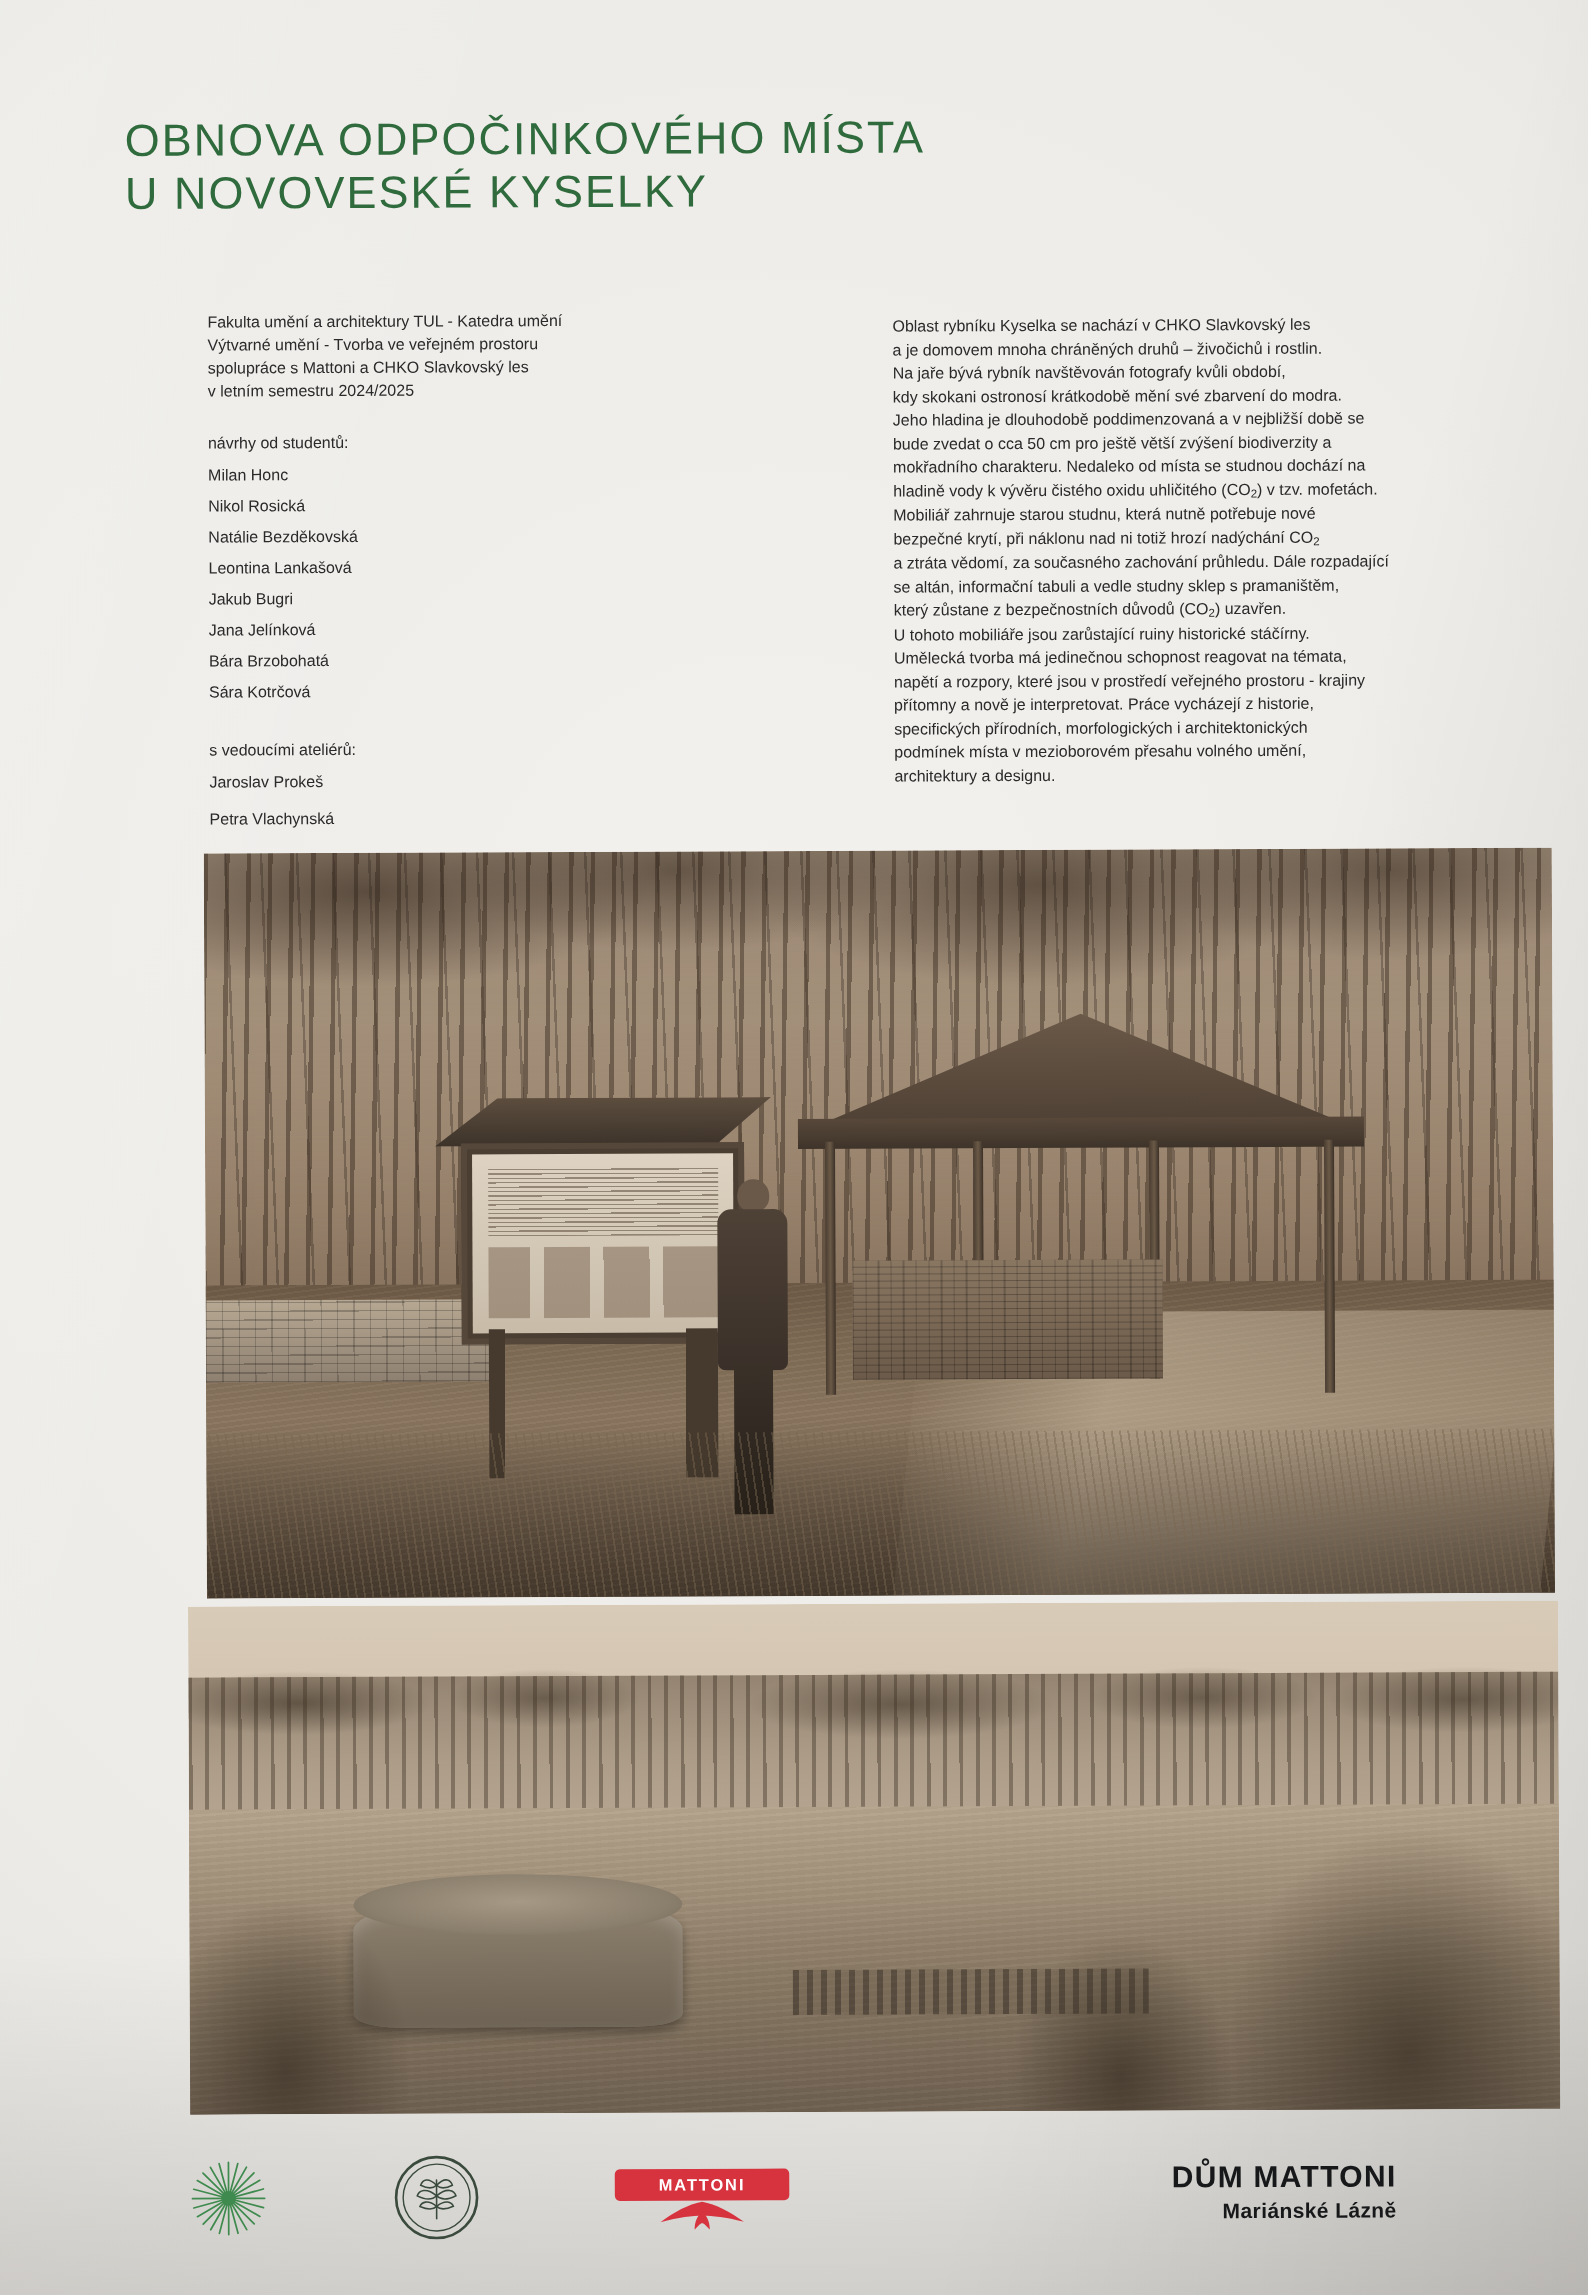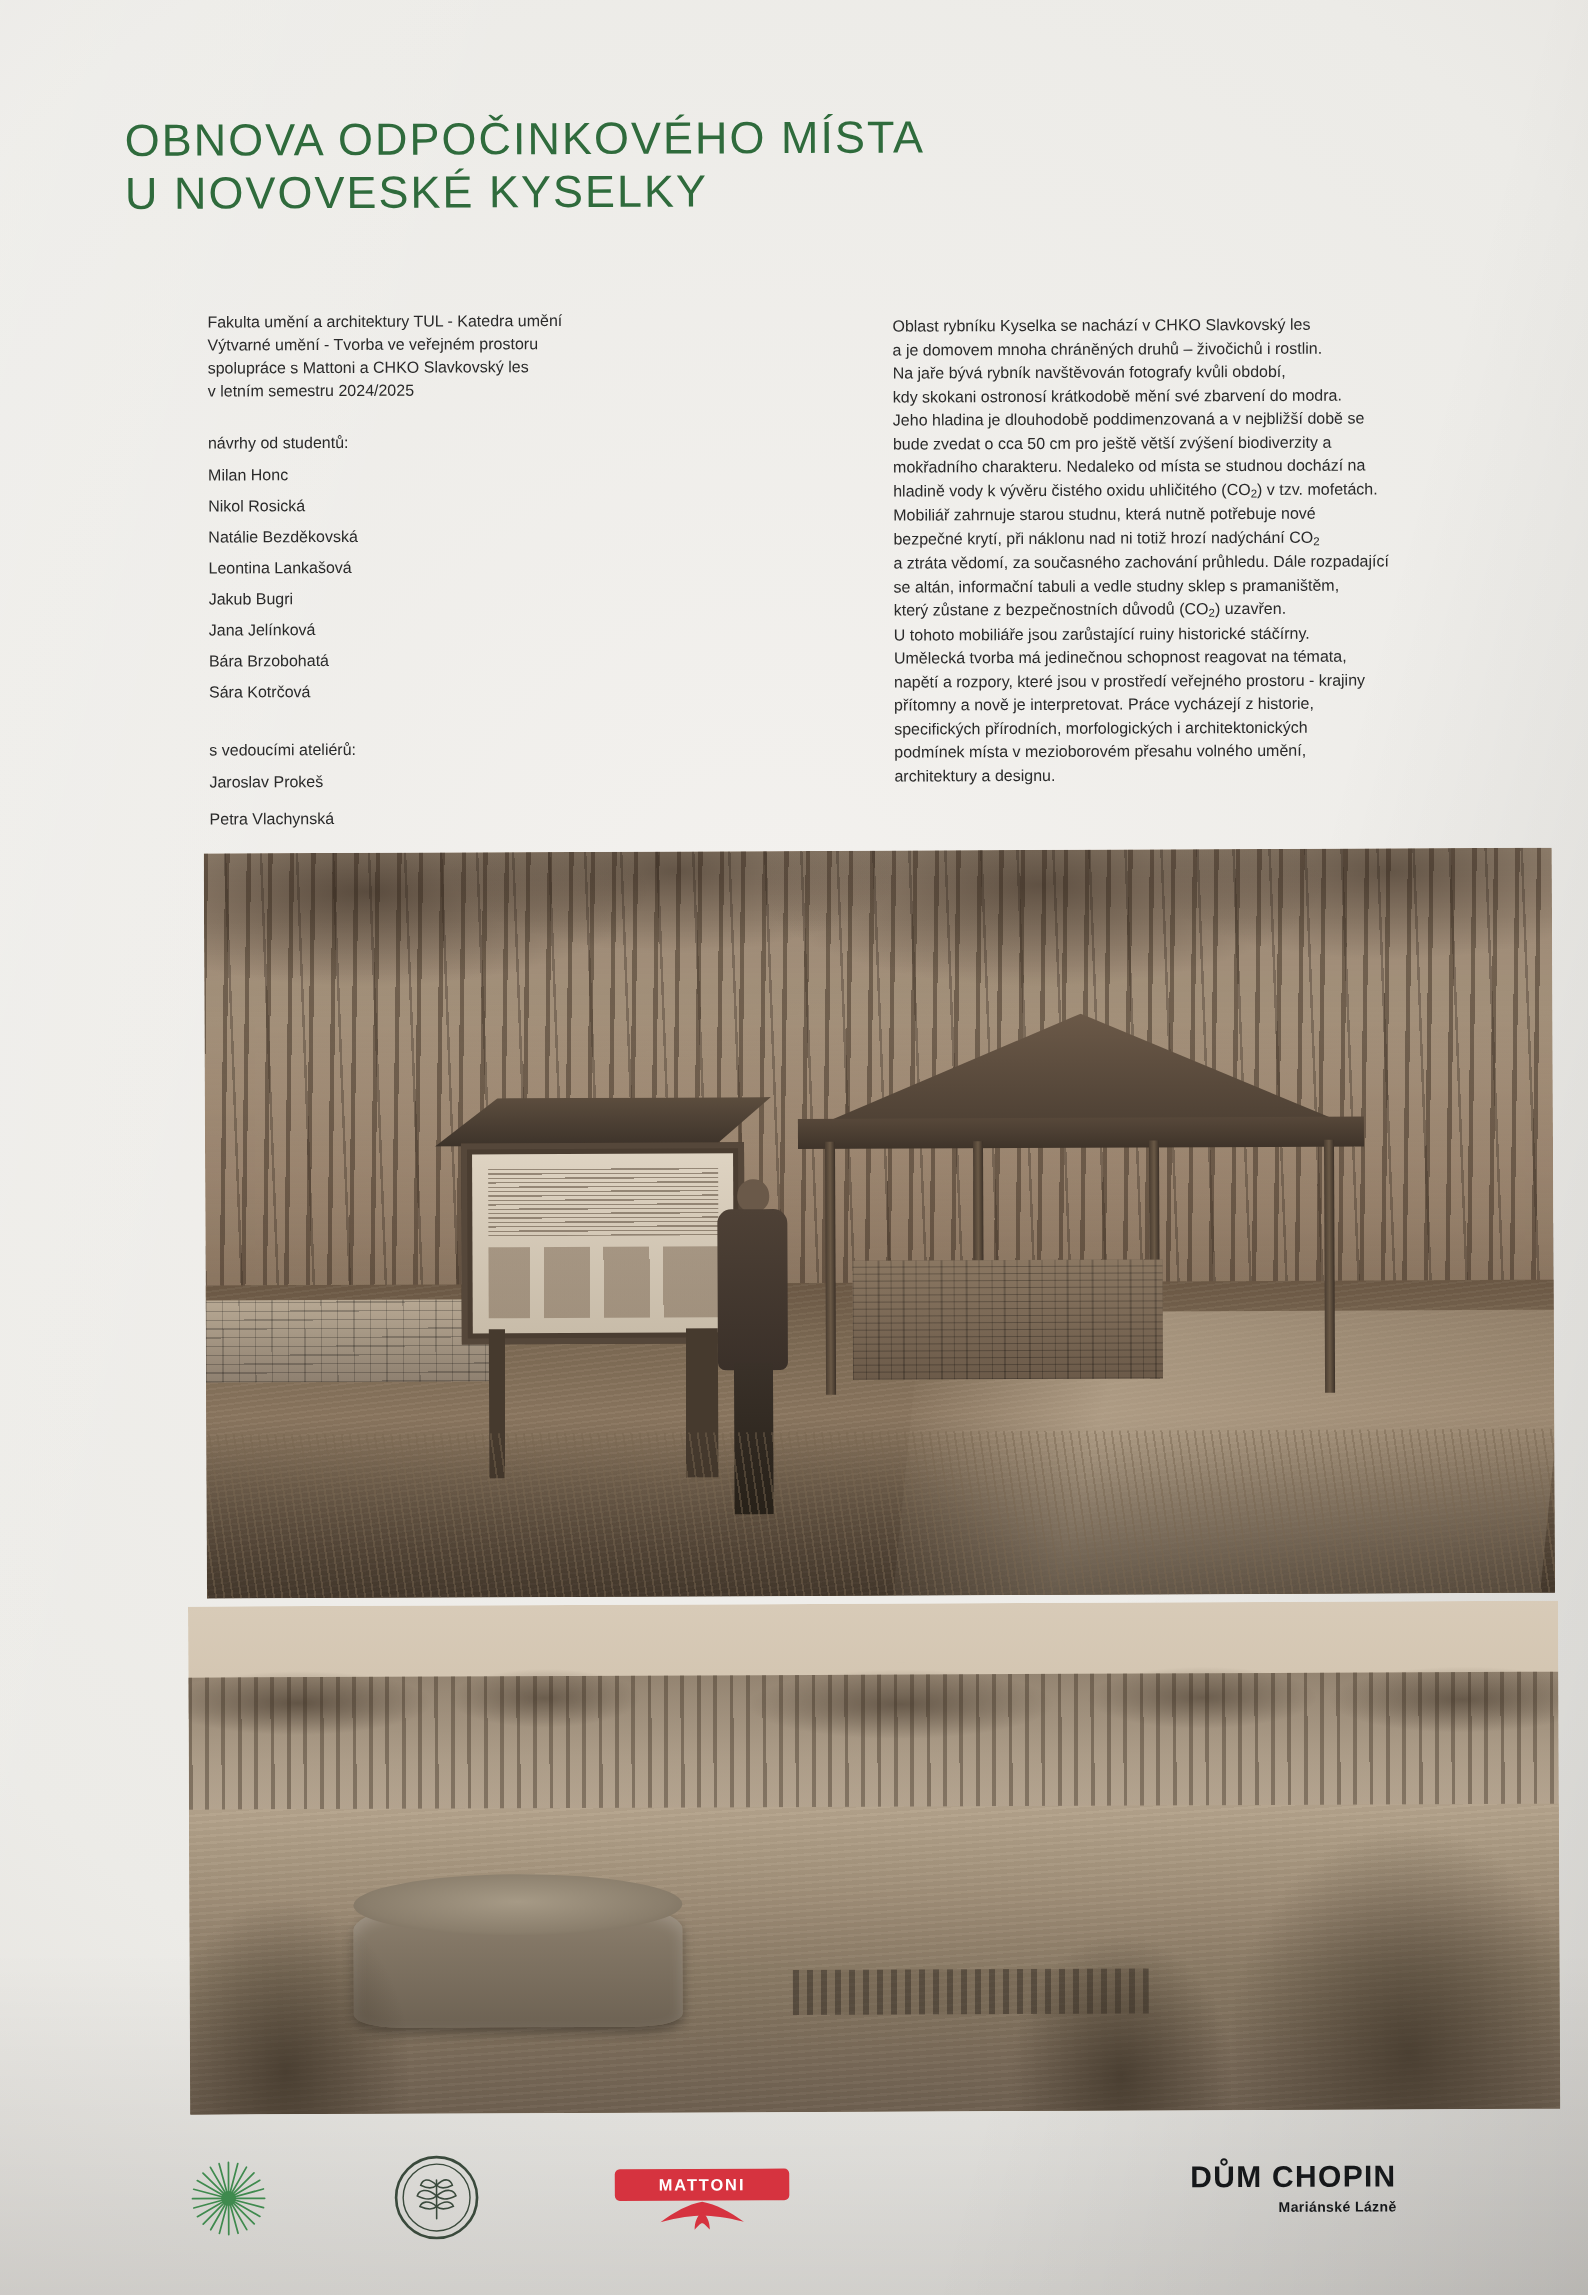--- a/index.html
+++ b/index.html
@@ -323,21 +323,21 @@
     left: 524px; top: 17.7px; width: 177px; height: 75px;
   }
   .logo-mattoni svg { width:100%; height:100%; display:block; }
   .logo-chopin {
     right: 111px; top: 17.7px; text-align: right; color:#16181a;
   }
   .logo-chopin .l1 {
     font-size: 30px; font-weight: bold; letter-spacing: 1.3px;
   }
   .logo-chopin .l2 {
-    font-size: 14px; font-weight: bold; letter-spacing: 0.4px; margin-top: 5px;
+    font-size: 21px; font-weight: bold; letter-spacing: 0.4px; margin-top: 5px;
   }
 </style>
 </head>
 <body>
 
 <div class="poster-wrap">
   <div class="board"></div>
 
   <div class="sheet">
 
@@ -490,20 +490,20 @@
       <div class="logo logo-mattoni">
         <svg viewBox="0 0 280 118" aria-hidden="true">
           <path d="M10 10 H270 A8 8 0 0 1 278 18 V52 A8 8 0 0 1 270 60 H10 A8 8 0 0 1 2 52 V18 A8 8 0 0 1 10 10 Z" fill="#d6333f"></path>
           <text x="140" y="44" text-anchor="middle" fill="#ffffff" font-family="'Liberation Sans', sans-serif" font-size="26" font-weight="bold" letter-spacing="3">MATTONI</text>
           <path d="M140 62 C 118 66, 96 78, 74 94 C 104 86, 124 84, 140 84 C 156 84, 176 86, 206 94 C 184 78, 162 66, 140 62 Z" fill="#d6333f"></path>
           <path d="M140 78 C 132 84, 128 94, 128 106 C 134 100, 137 96, 140 96 C 143 96, 146 100, 152 106 C 152 94, 148 84, 140 78 Z" fill="#d6333f"></path>
         </svg>
       </div>
 
       <div class="logo logo-chopin">
-        <div class="l1">DŮM CHOPIN</div>
+        <div class="l1">DŮM MATTONI</div>
         <div class="l2">Mariánské Lázně</div>
       </div>
 
     </div>
   </div>
 </div>
 
 
 </body></html>

